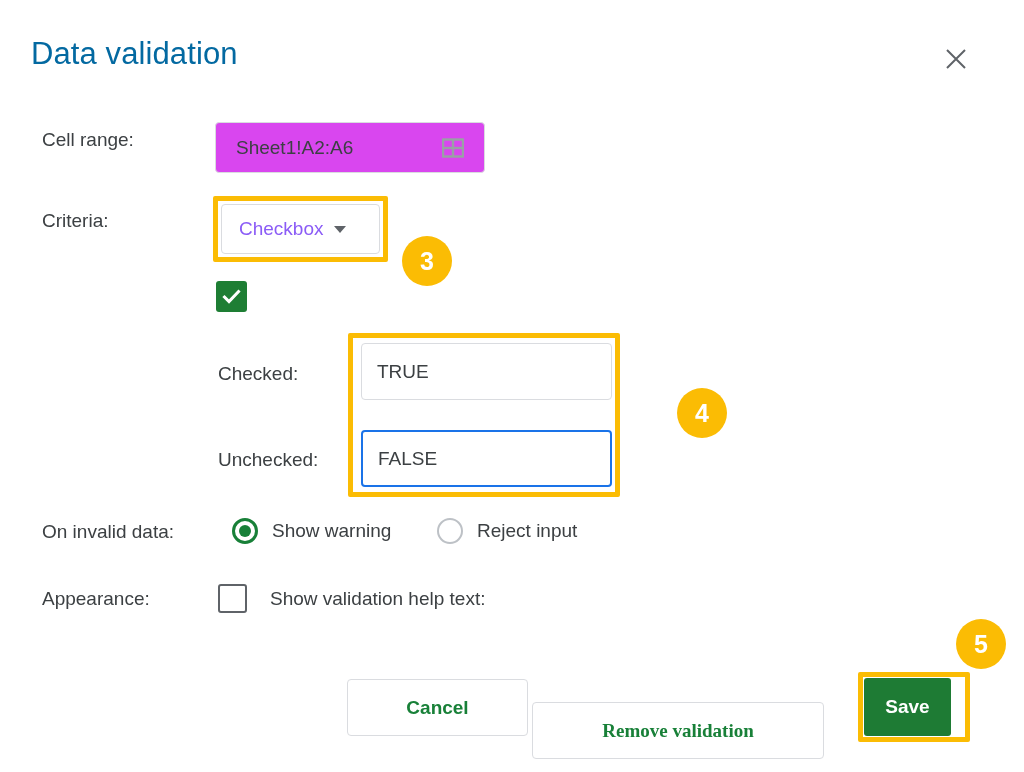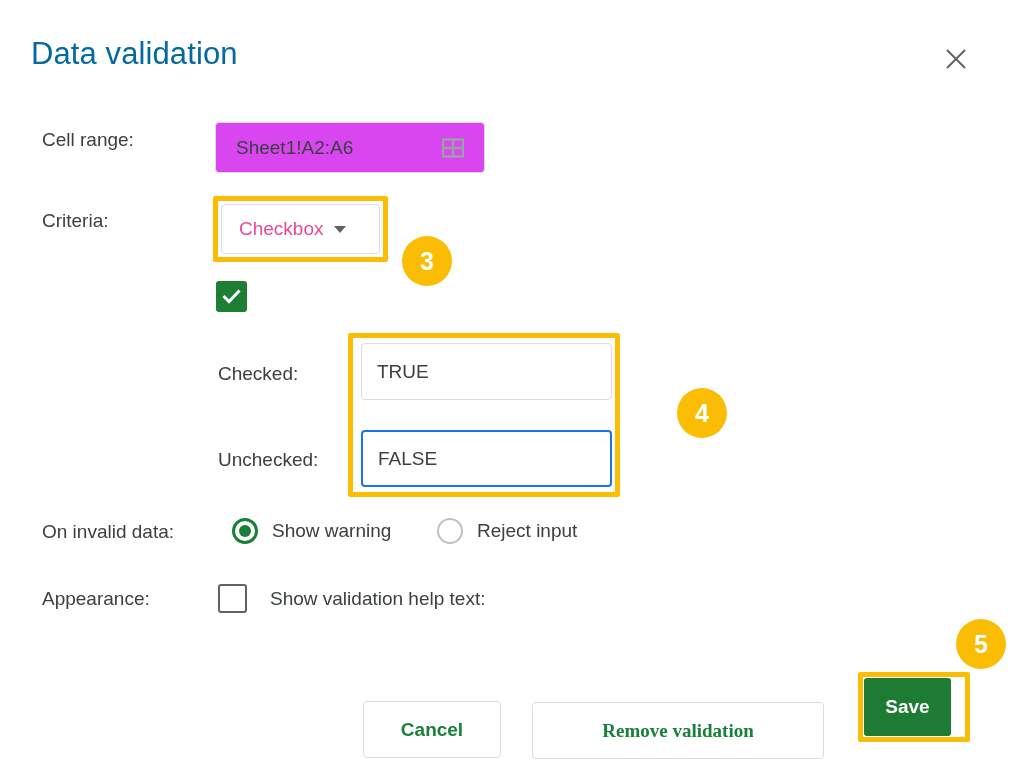--- a/index.html
+++ b/index.html
@@ -107,21 +107,21 @@
     box-sizing: border-box;
     border: 1px solid #dadce0;
     border-radius: 4px;
     background: #fff;
     display: flex;
     align-items: center;
     cursor: pointer;
   }
   .criteria-value {
     font-size: 19px;
-    color: #ec4899;
+    color: #8b5cf6;
     margin-left: 17px;
     white-space: nowrap;
   }
   .caret {
     margin-left: 10px;
     width: 0;
     height: 0;
     border-left: 6px solid transparent;
     border-right: 6px solid transparent;
     border-top: 7px solid #5f6368;
@@ -285,21 +285,21 @@
     color: #188038;
     font-family: "Liberation Sans", sans-serif;
     font-size: 19px;
     font-weight: 700;
     display: flex;
     align-items: center;
     justify-content: center;
     cursor: pointer;
     white-space: nowrap;
   }
-  .btn-cancel { left: 347px; top: 701px; width: 138px; margin-left: 16px; }
+  .btn-cancel { left: 347px; top: 679px; width: 181px; }
   .btn-remove { left: 532px; top: 702px; width: 292px; font-family: Liberation Serif, serif; }
 
   .hl-save {
     position: absolute;
     left: 858px;
     top: 672px;
     width: 112px;
     height: 70px;
     box-sizing: border-box;
     border: 5px solid #fbbc04;

